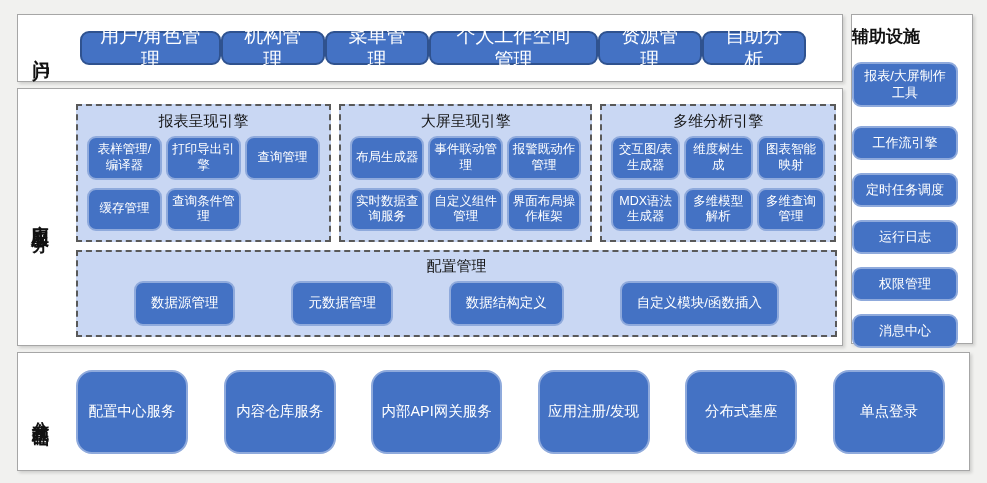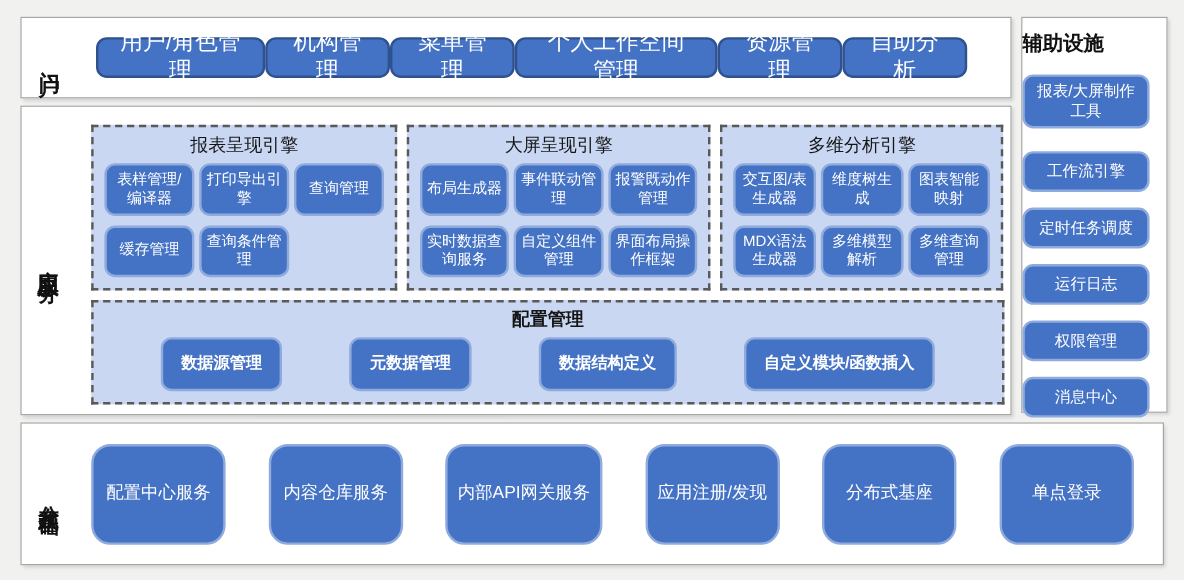--- a/index.html
+++ b/index.html
@@ -28,21 +28,21 @@
                display:flex;flex-direction:column;}
   .group-row{display:flex;gap:8px;height:144px;}
   .group{background:var(--group-bg,#c9d7f3);border:2px dashed #595959;box-sizing:border-box;
          display:flex;flex-direction:column;padding:4px 9px 9px;}
   .group.g1{width:33.5%;} .group.g2{width:33.3%;} .group.g3{width:31.0%;}
   .group-title{text-align:center;font-size:15px;color:#151515;padding:2px 0 5px;}
   .group-grid{flex:1;display:grid;grid-template-columns:repeat(3,1fr);gap:8px 4px;}
   .group-grid .btn{font-size:12.5px;padding:2px 3px;}
 
   .config{margin-top:8px;flex:1;background:var(--group-bg,#c9d7f3);border:2px dashed #595959;
-          box-sizing:border-box;display:flex;flex-direction:column;padding:3px 10px 9px;font-weight:bold;}
+          box-sizing:border-box;display:flex;flex-direction:column;padding:3px 10px 9px;}
   .config-row{flex:1;display:flex;justify-content:space-evenly;align-items:center;gap:10px;}
   .config-row .btn{height:45px;padding:0 15px;font-size:13.5px;min-width:90px;}
 
   
   .dist{left:17px;top:352px;width:953px;height:119px;display:flex;align-items:center;padding:0 24px 0 14px;}
   .dist .vlabel{width:22px;margin-right:22px;font-size:17px;letter-spacing:2px;}
   .dist-row{flex:1;display:flex;justify-content:space-between;align-items:center;}
   .dist-row .btn{height:84px;padding:0 8px;font-size:14.5px;border-radius:16px;min-width:112px;}
 
   

